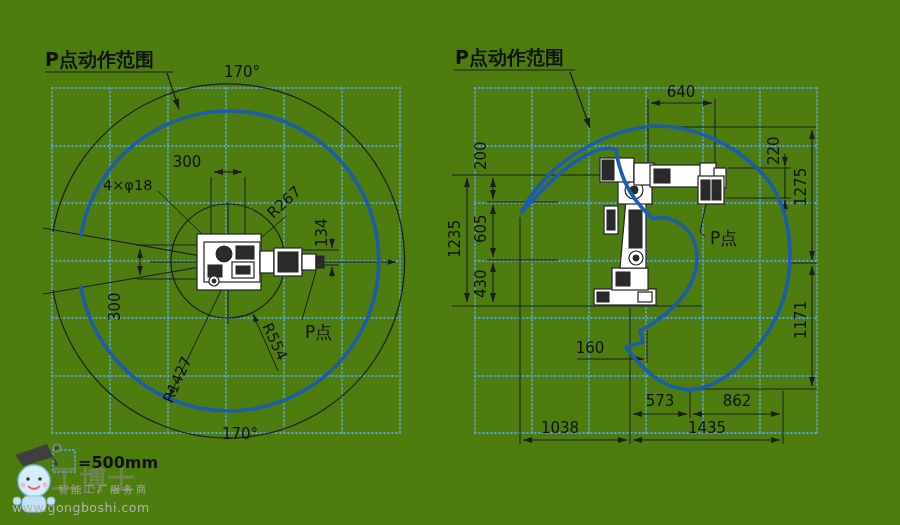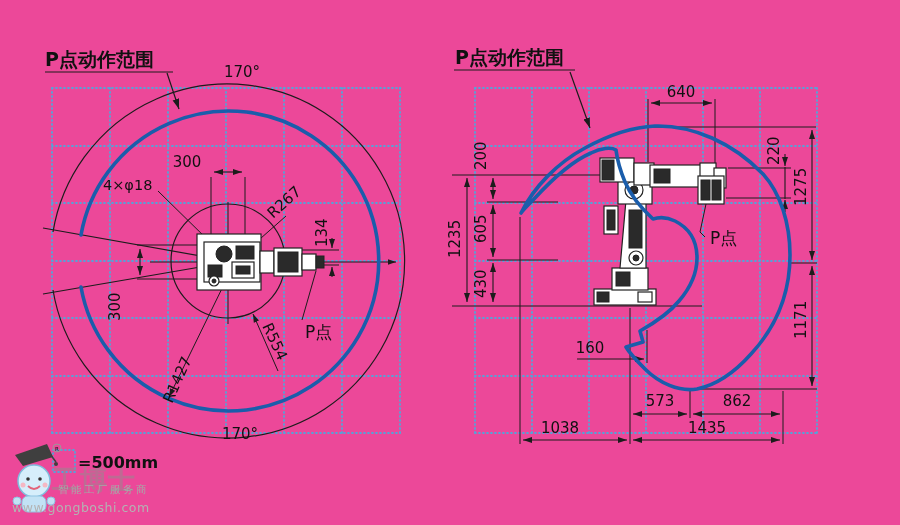--- a/index.html
+++ b/index.html
@@ -1,16 +1,16 @@
 <!DOCTYPE html>
 <html><head>
 <meta charset="utf-8">
 <style>
   html,body{margin:0;padding:0;background:#fff;}
-  .stage{position:relative;width:900px;height:525px;background:#ec4899;overflow:hidden;
+  .stage{position:relative;width:900px;height:525px;background:#4d7c0f;overflow:hidden;
          font-family:"DejaVu Sans","Liberation Sans",sans-serif;}
   svg text{font-family:"DejaVu Sans","Liberation Sans",sans-serif;fill:#111;}
   .grid line{stroke:#55a3d9;stroke-width:1.8;stroke-dasharray:0.9 3.1;stroke-linecap:round;}
   .bk{stroke:#1c1c1c;stroke-width:1.2;fill:none;}
   .thin{stroke:#1c1c1c;stroke-width:1;fill:none;}
   .dim{stroke:#1c1c1c;stroke-width:1.1;fill:none;}
   .blue{stroke:#1a5dab;stroke-width:3.6;fill:none;stroke-linecap:round;stroke-linejoin:round;}
   .rb{stroke:#222;stroke-width:1.2;fill:#fff;}
   .rbd{stroke:#222;stroke-width:1;fill:#2a2a2a;}
   .t{font-size:15px;}

